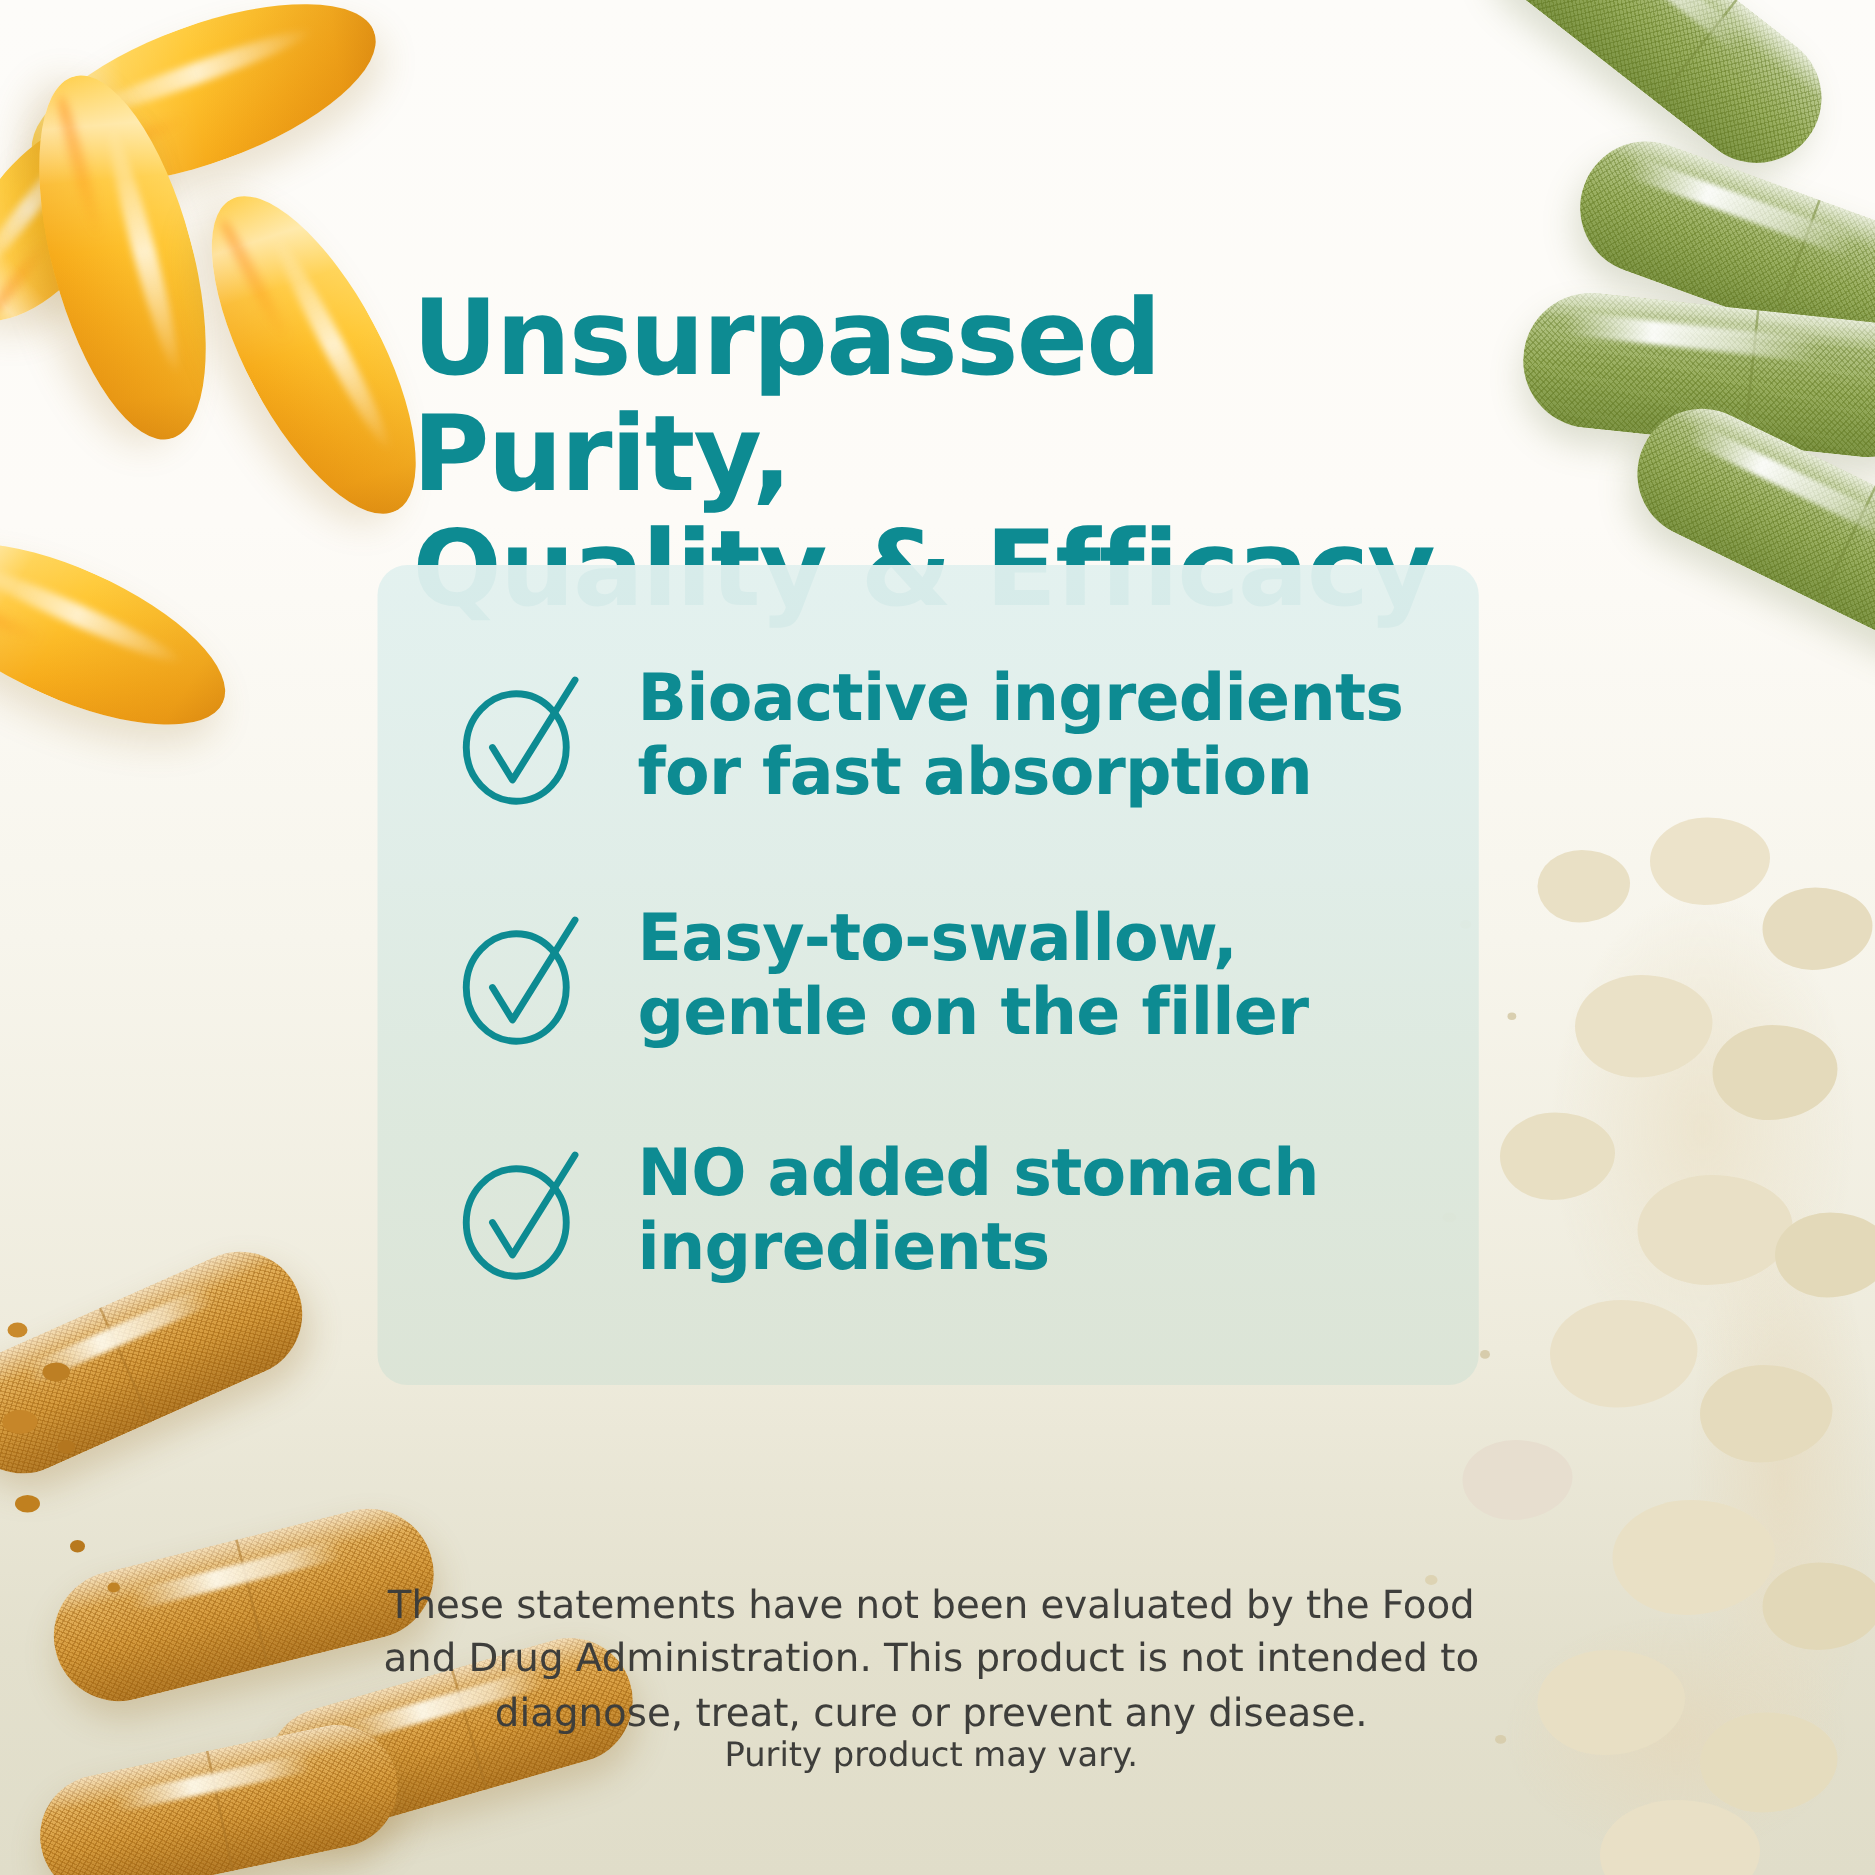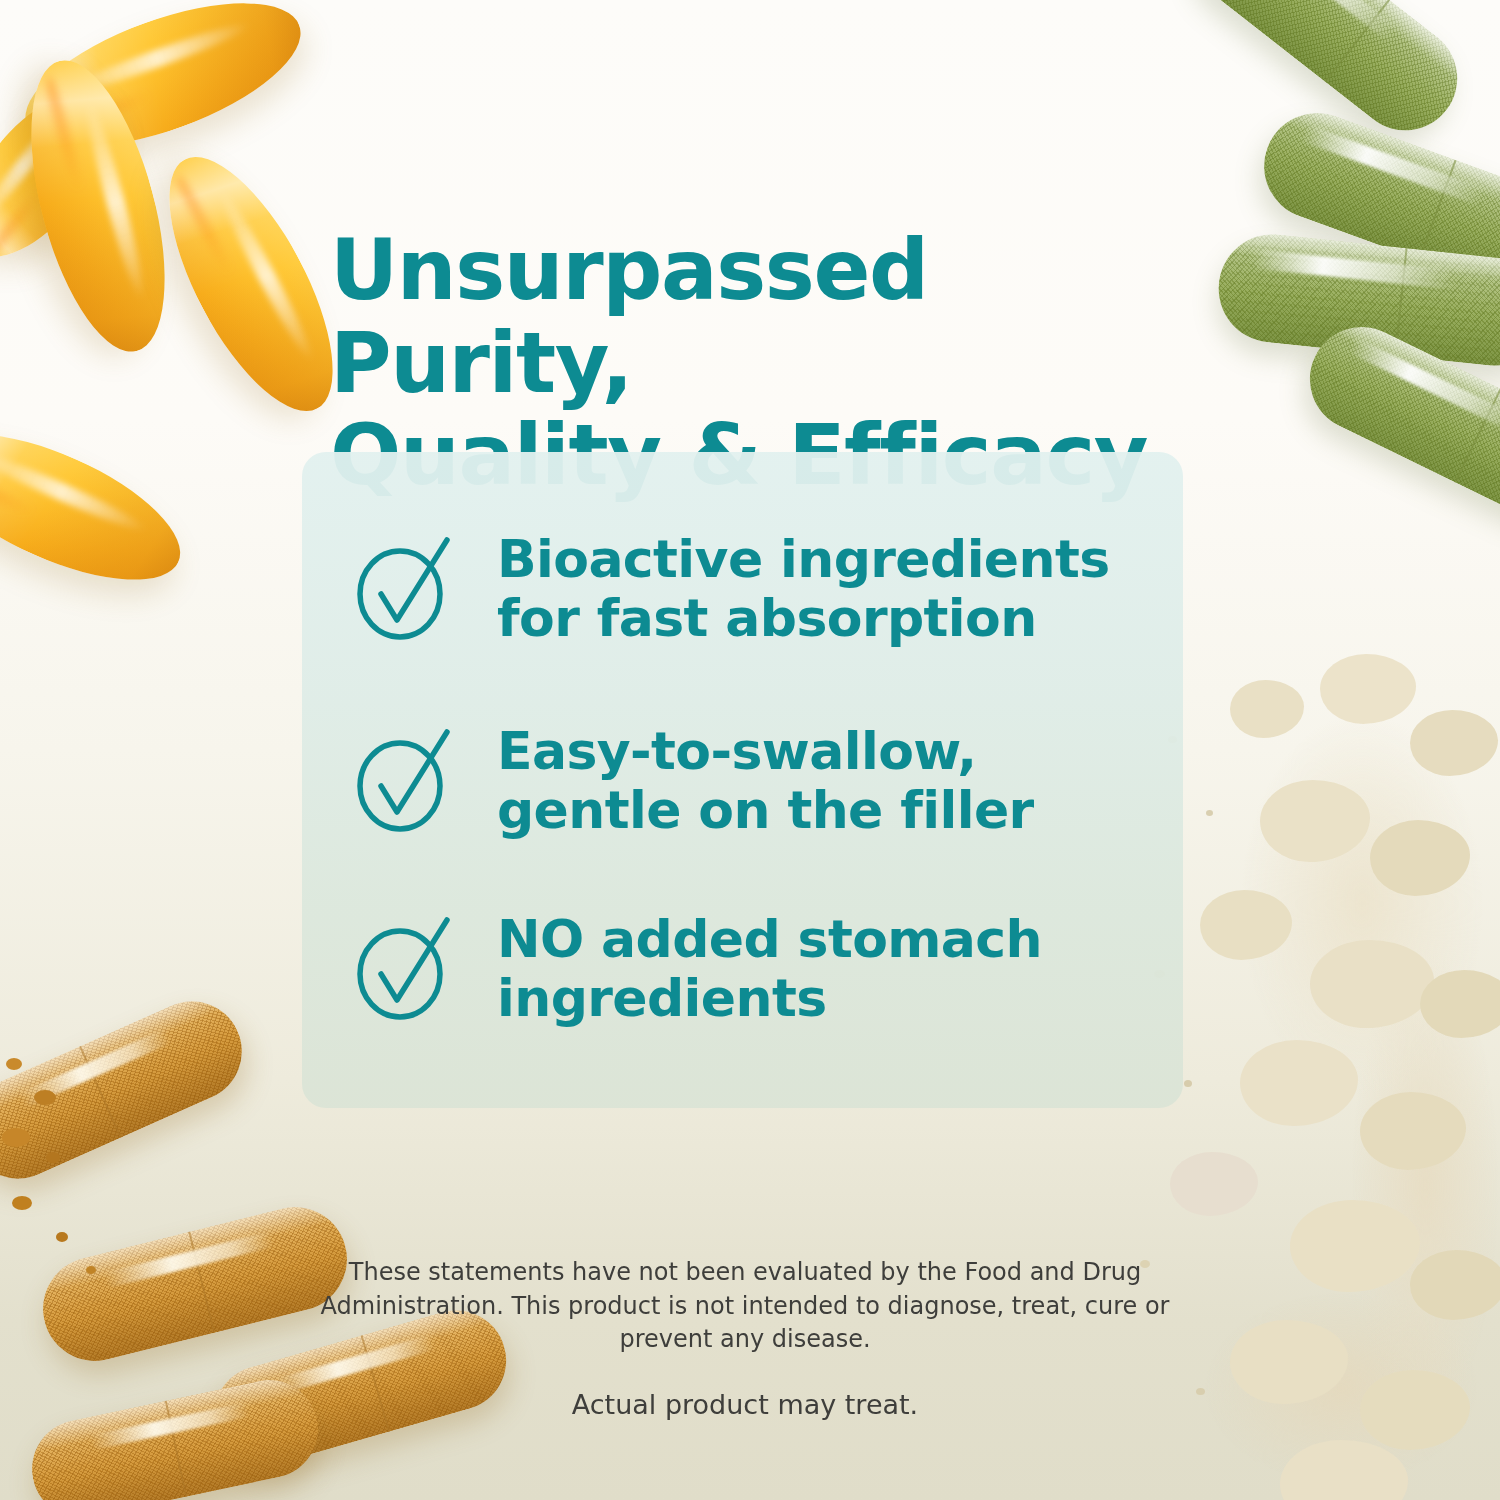--- a/index.html
+++ b/index.html
@@ -193,22 +193,22 @@
     background: linear-gradient(to bottom,
         rgba(226,241,239,0.95) 0%,
         rgba(223,237,232,0.95) 35%,
         rgba(220,232,221,0.95) 68%,
         rgba(219,228,214,0.95) 100%);
   }
 
   .benefit-row {
     position: absolute;
     display: flex;
-    align-items: flex-start;
-    left: 53px;
+    align-items: center;
+    left: 66px;
   }
   .benefit-row .check-icon {
     flex: 0 0 auto;
     width: 98px;
     height: 106px;
     margin-top: 4px;
   }
   .benefit-row .benefit-text {
     margin-left: 44px;
     color: #0d8b92;
@@ -226,21 +226,21 @@
 
   
   #disclaimer {
     position: absolute;
     left: 300px;
     top: 1232px;
     width: 890px;
     text-align: center;
     color: #3e3e3b;
     font-family: "DejaVu Sans", sans-serif;
-    font-size: 24px;
+    font-size: 31px;
     line-height: 1.40;
   }
   #product-note {
     position: absolute;
     left: 300px;
     top: 1362px;
     width: 890px;
     text-align: center;
     color: #3e3e3b;
     font-family: "DejaVu Sans", sans-serif;
@@ -358,15 +358,15 @@
           <path d="M26 60 L42 86 L92 6" fill="none" stroke="#0d8b92" stroke-width="5.5" stroke-linecap="round" stroke-linejoin="round"></path>
         </svg>
       </span>
       <span class="benefit-text">NO added stomach
 ingredients</span>
     </div>
 
   </div>
 
   <p id="disclaimer">These statements have not been evaluated by the Food and Drug Administration. This product is not intended to diagnose, treat, cure or prevent any disease.</p>
-  <p id="product-note">Actual product may treat.</p>
+  <p id="product-note">Purity product may vary.</p>
 
 </div>
 
 </body></html>

